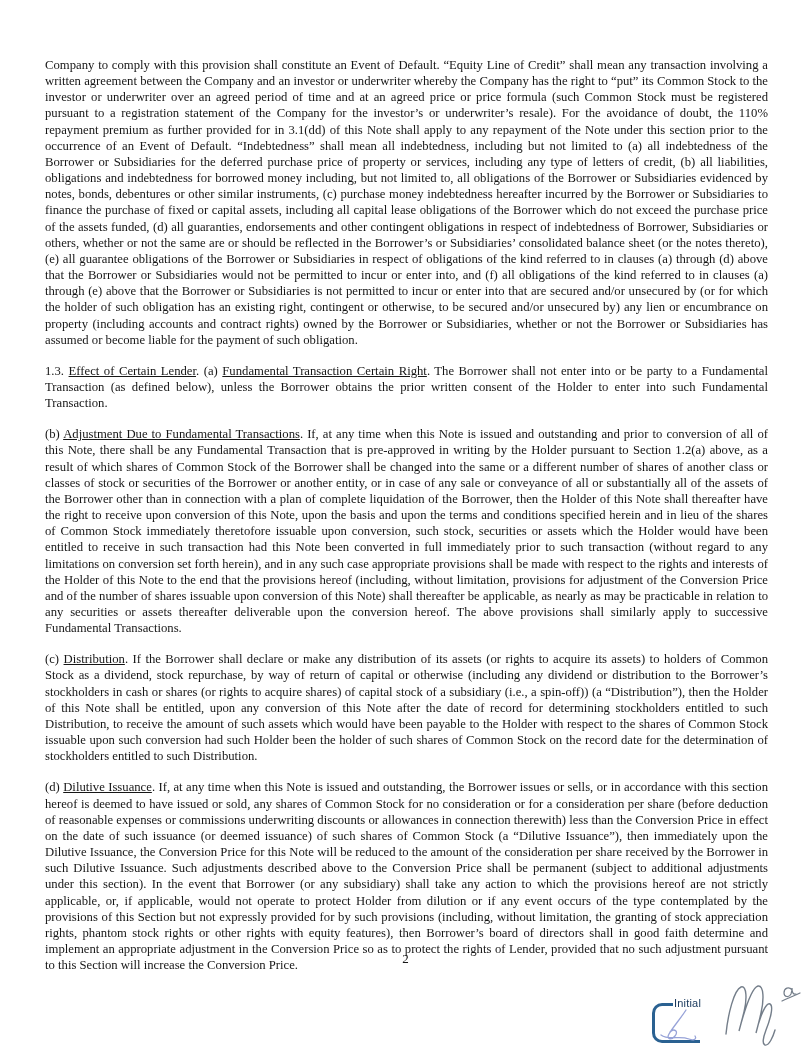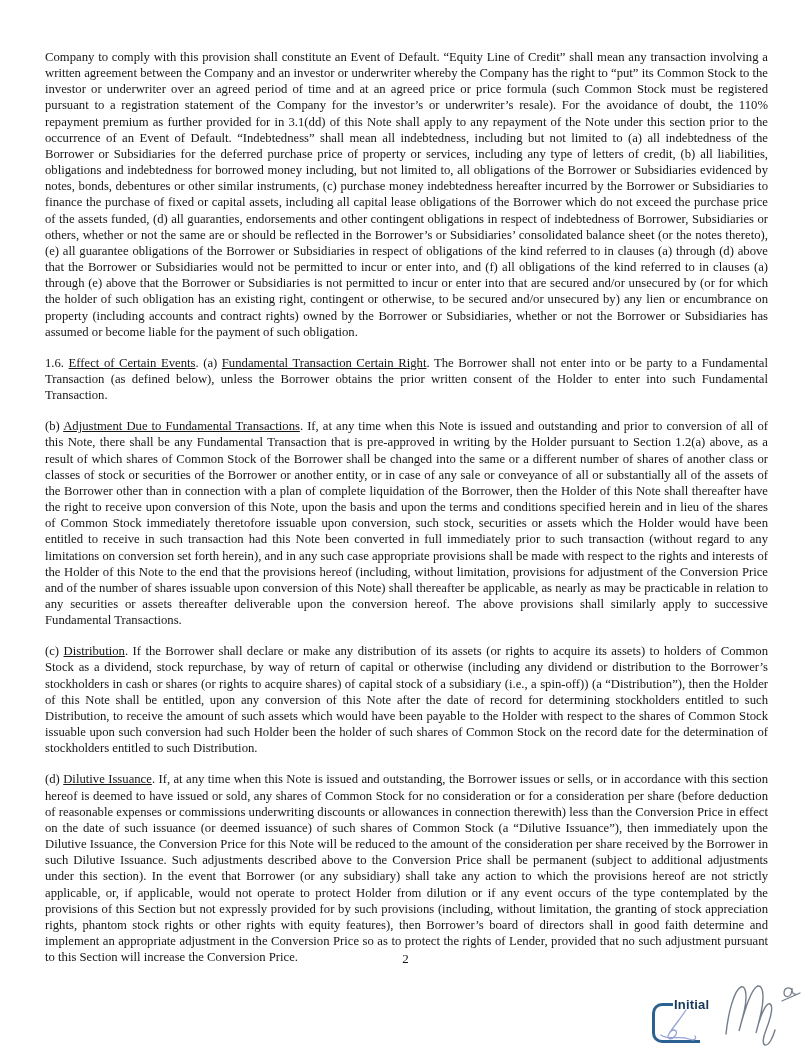--- a/index.html
+++ b/index.html
@@ -14,21 +14,21 @@
   }
   .content {
     position: absolute;
     top: 45px;
     left: 45px;
     width: 723px;
     font-size: 12.7px;
     line-height: 16.15px;
     text-align: justify;
   }
-  .content p { margin: 4px 0 15px 0; }
+  .content p { margin: 12px 0 15px 0; }
   .content .u { text-decoration: underline; }
   .footer-pagenum {
     position: absolute;
     top: 951px;
     left: 0;
     width: 100%;
     text-align: center;
     font-size: 13px;
     color: #161616;
   }
@@ -50,22 +50,22 @@
     border-top: 3px solid #2a6191;
     border-bottom: 3px solid #2a6191;
     border-radius: 10px 0 0 10px;
     box-sizing: border-box;
   }
   .initial-label {
     position: absolute;
     left: 23px;
     top: 0px;
     font-family: "Liberation Sans", sans-serif;
-    font-size: 13px;
-    font-weight: bold;
+    font-size: 11px;
+    font-weight: normal;
     color: #16365a;
     background: #ffffff;
     padding: 0 1px;
     letter-spacing: 0.2px;
   }
   .initial-ink {
     position: absolute;
     left: 6px;
     top: 10px;
   }
@@ -75,21 +75,21 @@
     top: 980px;
   }
 </style>
 </head>
 <body>
 
 <div class="page">
 
   <div class="content">
     <p><span>Company to comply with this provision shall constitute an Event of Default. “Equity Line of Credit” shall mean any transaction involving a written agreement between the Company and an investor or underwriter whereby the Company has the right to “put” its Common Stock to the investor or underwriter over an agreed period of time and at an agreed price or price formula (such Common Stock must be registered pursuant to a registration statement of the Company for the investor’s or underwriter’s resale). For the avoidance of doubt, the 110% repayment premium as further provided for in 3.1(dd) of this Note shall apply to any repayment of the Note under this section prior to the occurrence of an Event of Default. “Indebtedness” shall mean all indebtedness, including but not limited to (a) all indebtedness of the Borrower or Subsidiaries for the deferred purchase price of property or services, including any type of letters of credit, (b) all liabilities, obligations and indebtedness for borrowed money including, but not limited to, all obligations of the Borrower or Subsidiaries evidenced by notes, bonds, debentures or other similar instruments, (c) purchase money indebtedness hereafter incurred by the Borrower or Subsidiaries to finance the purchase of fixed or capital assets, including all capital lease obligations of the Borrower which do not exceed the purchase price of the assets funded, (d) all guaranties, endorsements and other contingent obligations in respect of indebtedness of Borrower, Subsidiaries or others, whether or not the same are or should be reflected in the Borrower’s or Subsidiaries’ consolidated balance sheet (or the notes thereto), (e) all guarantee obligations of the Borrower or Subsidiaries in respect of obligations of the kind referred to in clauses (a) through (d) above that the Borrower or Subsidiaries would not be permitted to incur or enter into, and (f) all obligations of the kind referred to in clauses (a) through (e) above that the Borrower or Subsidiaries is not permitted to incur or enter into that are secured and/or unsecured by (or for which the holder of such obligation has an existing right, contingent or otherwise, to be secured and/or unsecured by) any lien or encumbrance on property (including accounts and contract rights) owned by the Borrower or Subsidiaries, whether or not the Borrower or Subsidiaries has assumed or become liable for the payment of such obligation.</span></p>
-    <p><span>1.6. </span><span class="u">Effect of Certain Events</span><span>. (a) </span><span class="u">Fundamental Transaction Certain Right</span><span>. The Borrower shall not enter into or be party to a Fundamental Transaction (as defined below), unless the Borrower obtains the prior written consent of the Holder to enter into such Fundamental Transaction.</span></p>
+    <p><span>1.3. </span><span class="u">Effect of Certain Lender</span><span>. (a) </span><span class="u">Fundamental Transaction Certain Right</span><span>. The Borrower shall not enter into or be party to a Fundamental Transaction (as defined below), unless the Borrower obtains the prior written consent of the Holder to enter into such Fundamental Transaction.</span></p>
     <p><span>(b) </span><span class="u">Adjustment Due to Fundamental Transactions</span><span>. If, at any time when this Note is issued and outstanding and prior to conversion of all of this Note, there shall be any Fundamental Transaction that is pre-approved in writing by the Holder pursuant to Section 1.2(a) above, as a result of which shares of Common Stock of the Borrower shall be changed into the same or a different number of shares of another class or classes of stock or securities of the Borrower or another entity, or in case of any sale or conveyance of all or substantially all of the assets of the Borrower other than in connection with a plan of complete liquidation of the Borrower, then the Holder of this Note shall thereafter have the right to receive upon conversion of this Note, upon the basis and upon the terms and conditions specified herein and in lieu of the shares of Common Stock immediately theretofore issuable upon conversion, such stock, securities or assets which the Holder would have been entitled to receive in such transaction had this Note been converted in full immediately prior to such transaction (without regard to any limitations on conversion set forth herein), and in any such case appropriate provisions shall be made with respect to the rights and interests of the Holder of this Note to the end that the provisions hereof (including, without limitation, provisions for adjustment of the Conversion Price and of the number of shares issuable upon conversion of this Note) shall thereafter be applicable, as nearly as may be practicable in relation to any securities or assets thereafter deliverable upon the conversion hereof. The above provisions shall similarly apply to successive Fundamental Transactions.</span></p>
     <p><span>(c) </span><span class="u">Distribution</span><span>. If the Borrower shall declare or make any distribution of its assets (or rights to acquire its assets) to holders of Common Stock as a dividend, stock repurchase, by way of return of capital or otherwise (including any dividend or distribution to the Borrower’s stockholders in cash or shares (or rights to acquire shares) of capital stock of a subsidiary (i.e., a spin-off)) (a “Distribution”), then the Holder of this Note shall be entitled, upon any conversion of this Note after the date of record for determining stockholders entitled to such Distribution, to receive the amount of such assets which would have been payable to the Holder with respect to the shares of Common Stock issuable upon such conversion had such Holder been the holder of such shares of Common Stock on the record date for the determination of stockholders entitled to such Distribution.</span></p>
     <p><span>(d) </span><span class="u">Dilutive Issuance</span><span>. If, at any time when this Note is issued and outstanding, the Borrower issues or sells, or in accordance with this section hereof is deemed to have issued or sold, any shares of Common Stock for no consideration or for a consideration per share (before deduction of reasonable expenses or commissions underwriting discounts or allowances in connection therewith) less than the Conversion Price in effect on the date of such issuance (or deemed issuance) of such shares of Common Stock (a “Dilutive Issuance”), then immediately upon the Dilutive Issuance, the Conversion Price for this Note will be reduced to the amount of the consideration per share received by the Borrower in such Dilutive Issuance. Such adjustments described above to the Conversion Price shall be permanent (subject to additional adjustments under this section). In the event that Borrower (or any subsidiary) shall take any action to which the provisions hereof are not strictly applicable, or, if applicable, would not operate to protect Holder from dilution or if any event occurs of the type contemplated by the provisions of this Section but not expressly provided for by such provisions (including, without limitation, the granting of stock appreciation rights, phantom stock rights or other rights with equity features), then Borrower’s board of directors shall in good faith determine and implement an appropriate adjustment in the Conversion Price so as to protect the rights of Lender, provided that no such adjustment pursuant to this Section  will increase the Conversion Price.</span></p>
   </div>
 
   <div class="footer-pagenum">2</div>
 
   <div class="initial-tab">
     <span class="initial-bracket"></span>
     <span class="initial-label">Initial</span>

